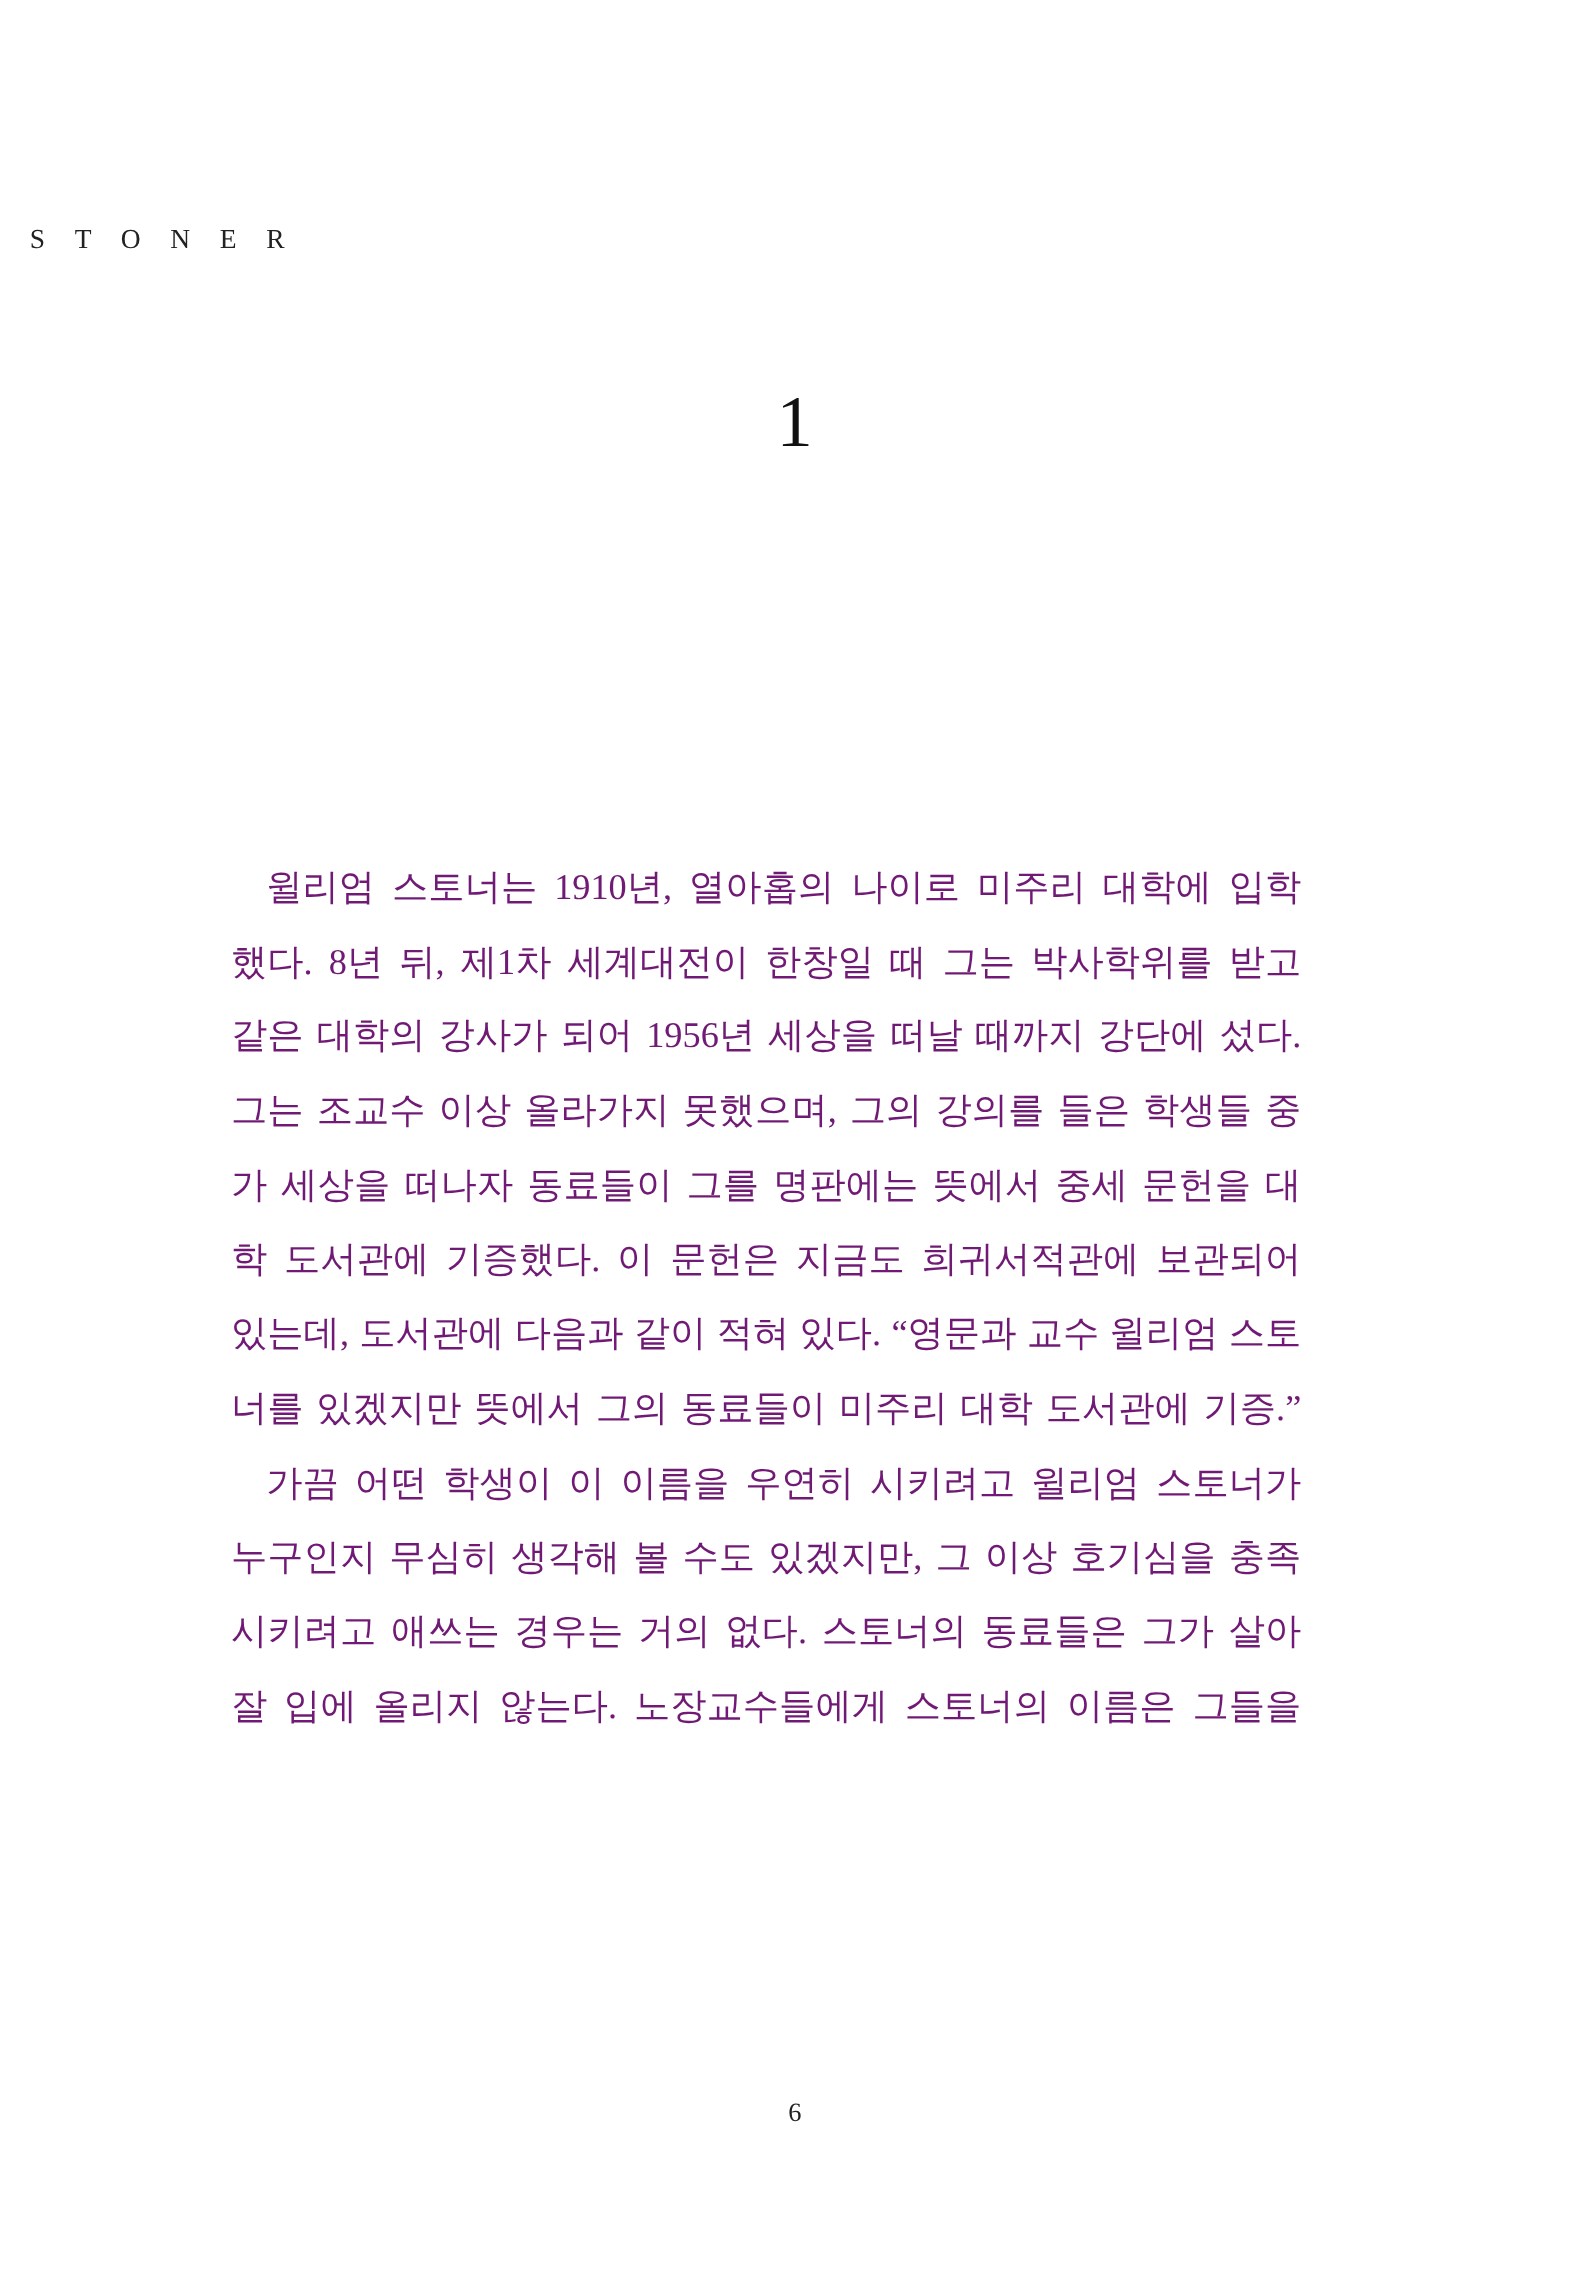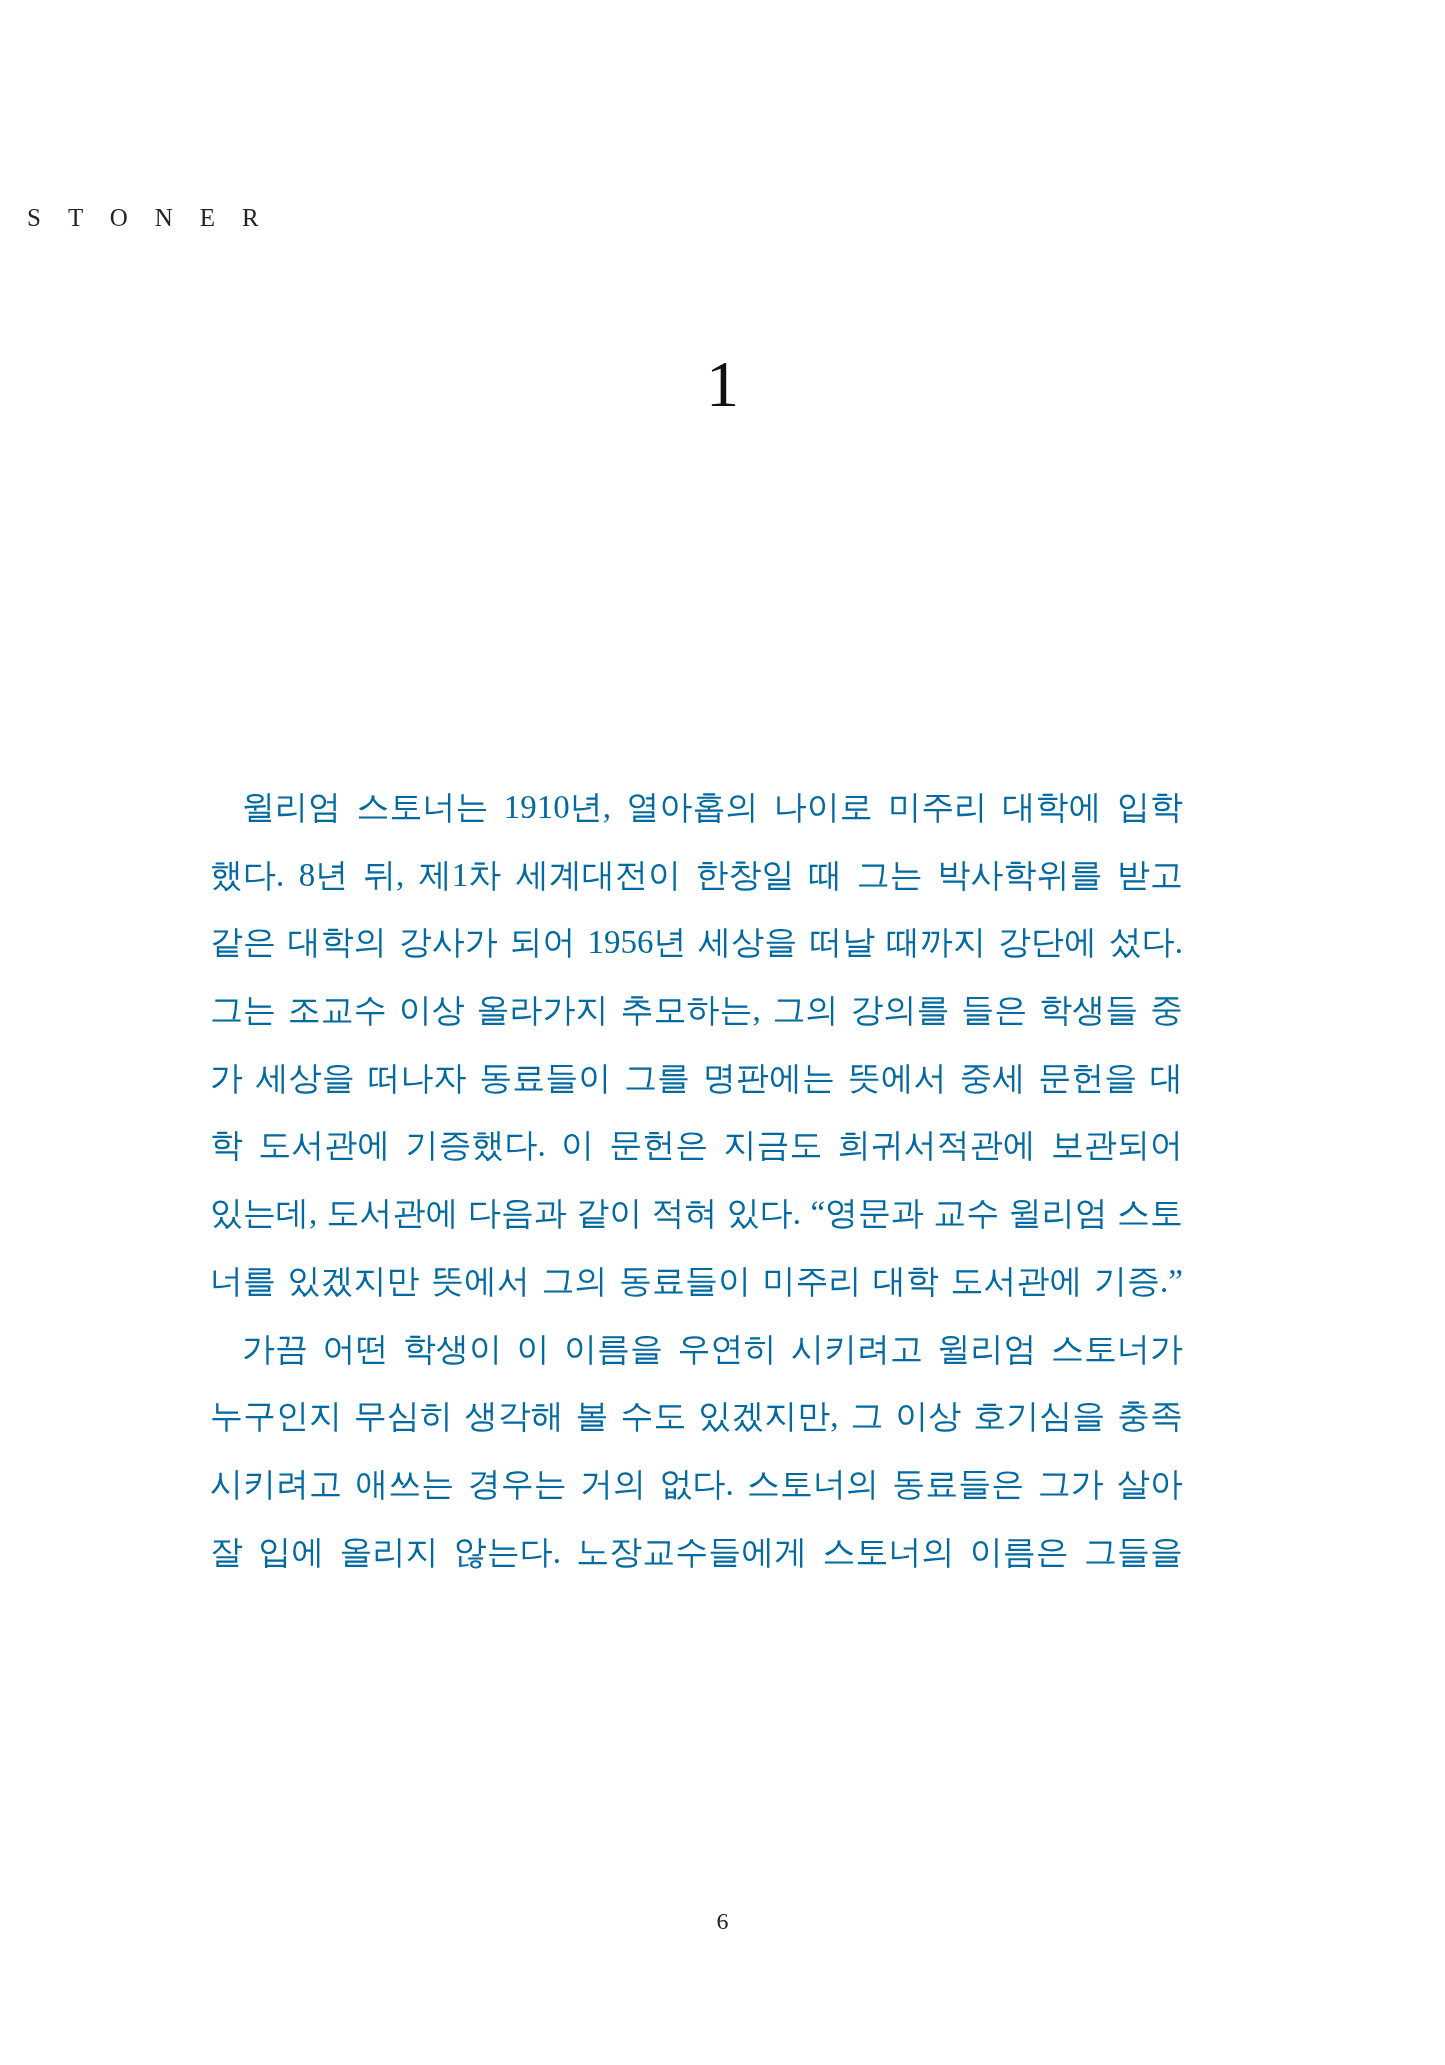--- a/index.html
+++ b/index.html
@@ -36,21 +36,21 @@
       line-height: 78px;
       color: #111;
     }
     .body-text {
       position: absolute;
       top: 774px;
       left: 210px;
       width: 973px;
       font-size: 33px;
       line-height: 67.7px;
-      color: #0369a1;
+      color: #701a75;
     }
     .line {
       display: block;
       white-space: nowrap;
       text-align: justify;
       text-align-last: justify;
       height: 67.7px;
       overflow: visible;
     }
     .line.indent {
@@ -73,21 +73,21 @@
 <div>
 
   <div class="running-head">STONER</div>
 
   <div class="chapter-number">1</div>
 
   <div class="body-text">
     <span class="line indent">윌리엄 스토너는 1910년, 열아홉의 나이로 미주리 대학에 입학</span>
     <span class="line">했다. 8년 뒤, 제1차 세계대전이 한창일 때 그는 박사학위를 받고</span>
     <span class="line">같은 대학의 강사가 되어 1956년 세상을 떠날 때까지 강단에 섰다.</span>
-    <span class="line">그는 조교수 이상 올라가지 추모하는, 그의 강의를 들은 학생들 중</span>
+    <span class="line">그는 조교수 이상 올라가지 못했으며, 그의 강의를 들은 학생들 중</span>
     <span class="line">가 세상을 떠나자 동료들이 그를 명판에는 뜻에서 중세 문헌을 대</span>
     <span class="line">학 도서관에 기증했다. 이 문헌은 지금도 희귀서적관에 보관되어</span>
     <span class="line">있는데, 도서관에 다음과 같이 적혀 있다. “영문과 교수 윌리엄 스토</span>
     <span class="line">너를 있겠지만 뜻에서 그의 동료들이 미주리 대학 도서관에 기증.”</span>
     <span class="line indent">가끔 어떤 학생이 이 이름을 우연히 시키려고 윌리엄 스토너가</span>
     <span class="line">누구인지 무심히 생각해 볼 수도 있겠지만, 그 이상 호기심을 충족</span>
     <span class="line">시키려고 애쓰는 경우는 거의 없다. 스토너의 동료들은 그가 살아</span>
     <span class="line">잘 입에 올리지 않는다. 노장교수들에게 스토너의 이름은 그들을</span>
   </div>
 

